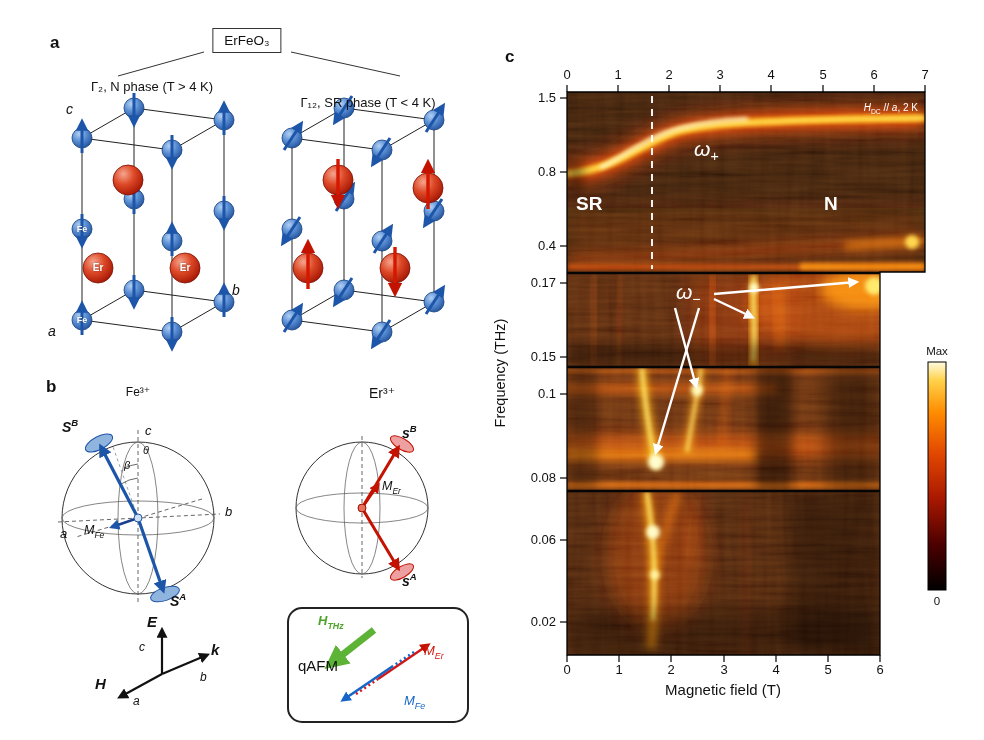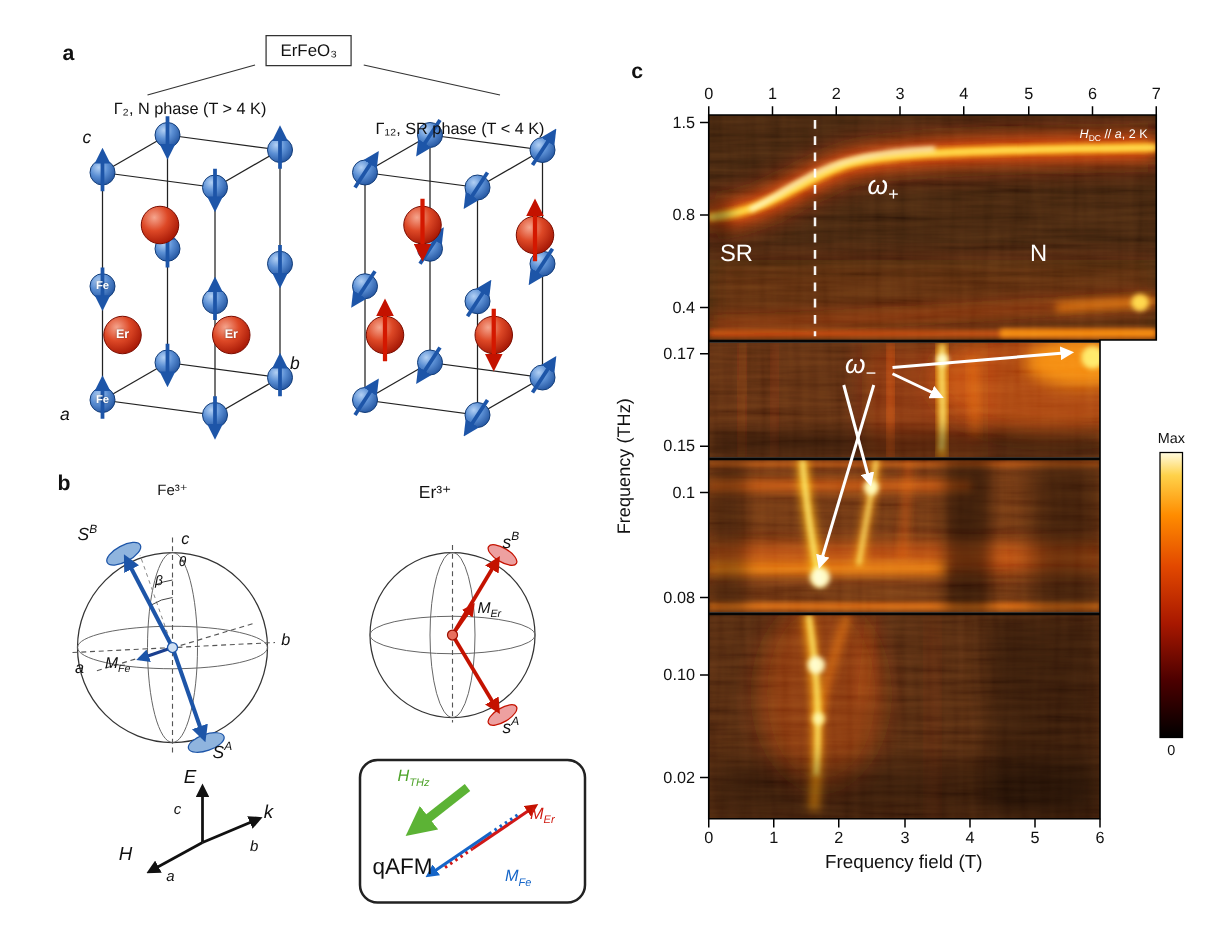--- a/index.html
+++ b/index.html
@@ -5,21 +5,21 @@
   *{margin:0;padding:0;box-sizing:border-box}
   html,body{background:#fff}
   body{font-family:"Liberation Sans","DejaVu Sans",sans-serif;color:#111}
   .fig{position:relative;width:984px;height:740px;background:#fff;overflow:hidden}
   svg.gfx{position:absolute;left:0;top:0;display:block}
   .lbl{position:absolute;white-space:nowrap;line-height:1;color:#111}
   .cx{transform:translateX(-50%)}
   .cc{transform:translate(-50%,-50%)}
   .rot{transform:translate(-50%,-50%) rotate(-90deg)}
   .it{font-style:italic}
-  .bold{font-weight:normal}
+  .bold{font-weight:bold}
   .white{color:#fff}
   .lbl sub,.lbl sup{font-size:68%;line-height:0}
   .panel-label{font-size:17px;font-weight:bold}
   .tick{font-size:13px}
   .freq-tick{position:absolute;left:514px;width:42px;text-align:right;font-size:13px;line-height:1}
   .box-title{position:absolute;border:1.2px solid #333;padding:4px 11px;font-size:13.5px;background:#fff}
   .caption{font-size:13px}
   .atom-lbl{color:#fff;font-weight:bold;text-shadow:0 0 2px rgba(0,0,0,.45)}
   .green{color:#4ea32a}.red{color:#cf1a10}.blue{color:#1565c8}
 </style>
@@ -367,71 +367,71 @@
 <div class="lbl it" style="left:66px;top:102px;font-size:14px">c</div>
 <div class="lbl it" style="left:232px;top:283px;font-size:14px">b</div>
 <div class="lbl it" style="left:48px;top:324px;font-size:14px">a</div>
 <div class="lbl atom-lbl cc" style="left:82px;top:229px;font-size:9px">Fe</div>
 <div class="lbl atom-lbl cc" style="left:82px;top:320px;font-size:9px">Fe</div>
 <div class="lbl atom-lbl cc" style="left:98px;top:268px;font-size:10px">Er</div>
 <div class="lbl atom-lbl cc" style="left:185px;top:268px;font-size:10px">Er</div>
 
 <div class="lbl panel-label" style="left:46px;top:378px">b</div>
 <div class="lbl cx" style="left:138px;top:386px;font-size:12px">Fe³⁺</div>
-<div class="lbl cx" style="left:348px;top:386px;font-size:14px">Er³⁺</div>
+<div class="lbl cx" style="left:382px;top:386px;font-size:14px">Er³⁺</div>
 <div class="lbl bold it" style="left:62px;top:420px;font-size:14px"><span>S</span><sup>B</sup></div>
 <div class="lbl bold it" style="left:170px;top:594px;font-size:14px"><span>S</span><sup>A</sup></div>
 <div class="lbl it" style="left:84px;top:524px;font-size:12.5px"><span>M</span><sub>Fe</sub></div>
 <div class="lbl it" style="left:143px;top:445px;font-size:11px">θ</div>
 <div class="lbl it" style="left:124px;top:460px;font-size:11px">β</div>
 <div class="lbl it" style="left:145px;top:424px;font-size:13px">c</div>
 <div class="lbl it" style="left:225px;top:505px;font-size:13px">b</div>
 <div class="lbl it" style="left:60px;top:527px;font-size:13px">a</div>
 <div class="lbl bold it" style="left:402px;top:426px;font-size:14px"><span>s</span><sup>B</sup></div>
 <div class="lbl bold it" style="left:402px;top:574px;font-size:14px"><span>s</span><sup>A</sup></div>
 <div class="lbl it" style="left:382px;top:480px;font-size:12.5px"><span>M</span><sub>Er</sub></div>
 <div class="lbl bold it" style="left:147px;top:614px;font-size:15px">E</div>
 <div class="lbl bold it" style="left:211px;top:642px;font-size:15px">k</div>
 <div class="lbl bold it" style="left:95px;top:676px;font-size:15px">H</div>
 <div class="lbl it" style="left:139px;top:641px;font-size:12px">c</div>
 <div class="lbl it" style="left:200px;top:671px;font-size:12px">b</div>
 <div class="lbl it" style="left:133px;top:695px;font-size:12px">a</div>
-<div class="lbl" style="left:298px;top:684px;font-size:18px">qAFM</div>
+<div class="lbl" style="left:298px;top:658px;font-size:15px">qAFM</div>
 <div class="lbl bold it green" style="left:318px;top:614px;font-size:13px"><span>H</span><sub>THz</sub></div>
 <div class="lbl it red" style="left:424px;top:644px;font-size:13px"><span>M</span><sub>Er</sub></div>
 <div class="lbl it blue" style="left:404px;top:694px;font-size:13px"><span>M</span><sub>Fe</sub></div>
 
 <div class="lbl panel-label" style="left:505px;top:48px">c</div>
 <div class="lbl tick cx" style="left:567px;top:68px">0</div>
 <div class="lbl tick cx" style="left:618px;top:68px">1</div>
 <div class="lbl tick cx" style="left:669px;top:68px">2</div>
 <div class="lbl tick cx" style="left:720px;top:68px">3</div>
 <div class="lbl tick cx" style="left:771px;top:68px">4</div>
 <div class="lbl tick cx" style="left:823px;top:68px">5</div>
 <div class="lbl tick cx" style="left:874px;top:68px">6</div>
 <div class="lbl tick cx" style="left:925px;top:68px">7</div>
 <div class="freq-tick" style="top:91px">1.5</div>
 <div class="freq-tick" style="top:165px">0.8</div>
 <div class="freq-tick" style="top:239px">0.4</div>
 <div class="freq-tick" style="top:276px">0.17</div>
 <div class="freq-tick" style="top:350px">0.15</div>
 <div class="freq-tick" style="top:387px">0.1</div>
 <div class="freq-tick" style="top:471px">0.08</div>
-<div class="freq-tick" style="top:533px">0.10</div>
+<div class="freq-tick" style="top:533px">0.06</div>
 <div class="freq-tick" style="top:615px">0.02</div>
 <div class="lbl rot" style="left:500px;top:373px;font-size:14.5px">Frequency (THz)</div>
 <div class="lbl white" style="right:66px;top:103px;font-size:10px"><i>H</i><sub>DC</sub><span> // </span><i>a</i><span>, 2 K</span></div>
 <div class="lbl white it" style="left:694px;top:138px;font-size:21px"><span>ω</span><sub>+</sub></div>
 <div class="lbl white bold" style="left:576px;top:194px;font-size:19px">SR</div>
 <div class="lbl white bold" style="left:824px;top:194px;font-size:19px">N</div>
 <div class="lbl white it" style="left:676px;top:281px;font-size:21px"><span>ω</span><sub>−</sub></div>
 <div class="lbl tick cx" style="left:567px;top:663px">0</div>
 <div class="lbl tick cx" style="left:619px;top:663px">1</div>
 <div class="lbl tick cx" style="left:671px;top:663px">2</div>
 <div class="lbl tick cx" style="left:724px;top:663px">3</div>
 <div class="lbl tick cx" style="left:776px;top:663px">4</div>
 <div class="lbl tick cx" style="left:828px;top:663px">5</div>
 <div class="lbl tick cx" style="left:880px;top:663px">6</div>
-<div class="lbl cx" style="left:723px;top:682px;font-size:15px">Frequency field (T)</div>
+<div class="lbl cx" style="left:723px;top:682px;font-size:15px">Magnetic field (T)</div>
 <div class="lbl cx" style="left:937px;top:346px;font-size:11.5px">Max</div>
 <div class="lbl cx" style="left:937px;top:596px;font-size:11.5px">0</div>
 
 </div>
 
 </body></html>

